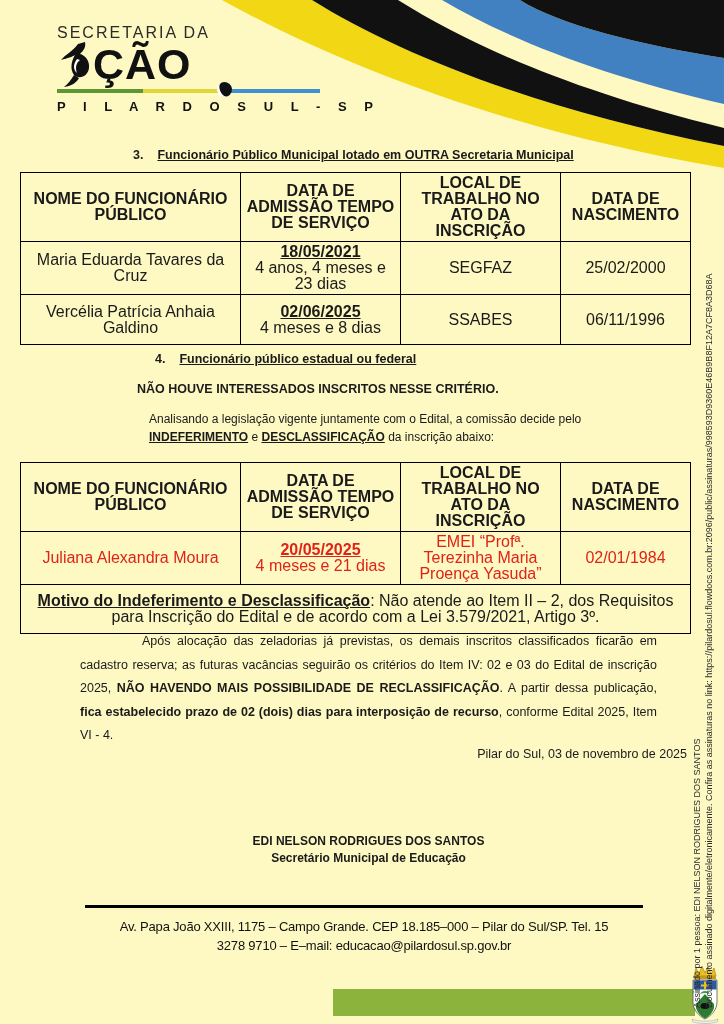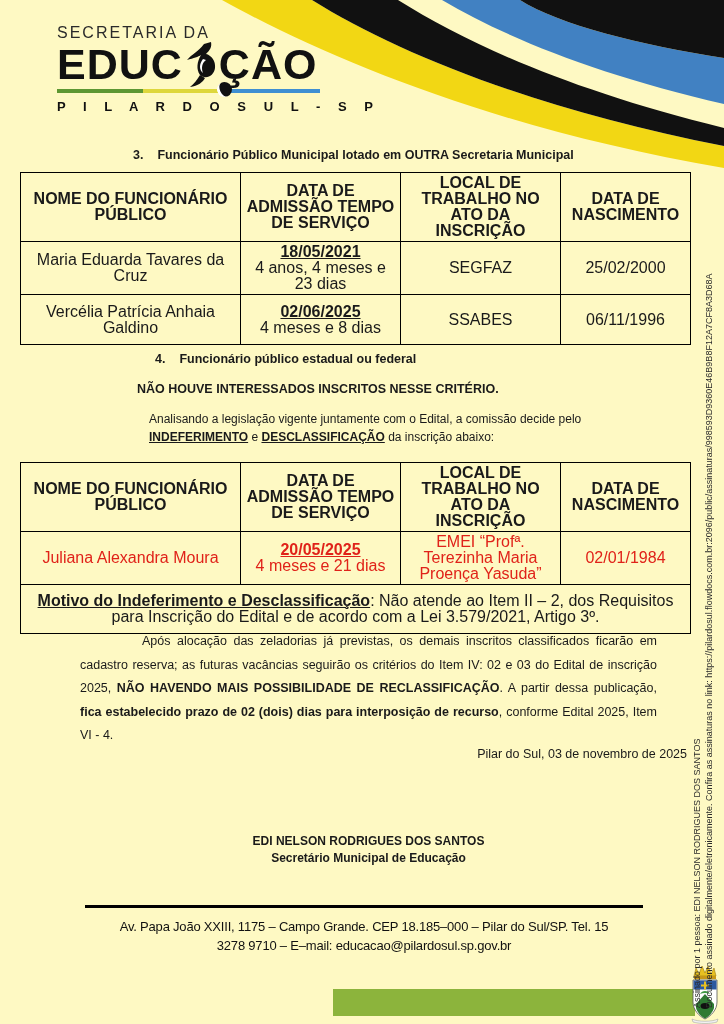--- a/index.html
+++ b/index.html
@@ -16,21 +16,21 @@
   .logo-bar .seg{height:4px;}
   .seg-green{width:86px;background:#5d9732;}
   .seg-yellow{width:80px;background:#ded73c;}
   .seg-blue{width:97px;background:#3f8fd2;}
   .bar-drop{position:absolute;left:160px;top:-7px;width:15px;height:15px;border-radius:50%;
             background:#111;border-left:3px solid #fff;box-sizing:border-box;transform:rotate(-25deg);}
   .logo-city{margin-top:6px;font-size:13px;font-weight:bold;letter-spacing:7px;color:#111;white-space:nowrap;text-align:right;}
   
   .h-item{position:absolute;font-size:12.5px;font-weight:bold;white-space:nowrap;}
   .h-item .num{margin-right:14px;}
-  .h-item .ttl{}
+  .h-item .ttl{text-decoration:underline;}
   .caps-line{position:absolute;left:137px;top:382px;font-size:12.5px;font-weight:bold;}
   .analysis{position:absolute;left:149px;top:410px;width:520px;font-size:12px;line-height:18px;}
   .bu{font-weight:bold;text-decoration:underline;}
   .b{font-weight:bold;}
   
   table.doc{position:absolute;left:20px;border-collapse:collapse;table-layout:fixed;width:670px;
             font-size:16px;}
   table.doc td,table.doc th{border:1.5px solid #000;padding:2px 4px;vertical-align:middle;
             text-align:center;line-height:16px;overflow:hidden;}
   table.doc th{font-weight:bold;}
@@ -64,21 +64,20 @@
   <svg class="swoosh" viewBox="0 0 724 190" aria-hidden="true">
     <path d="M222,0 C330,60 500,130 724,168 L724,146 C540,110 400,55 312,0 Z" fill="#F2D714"></path>
     <path d="M312,0 C400,55 540,110 724,146 L724,128 C570,90 470,45 398,0 Z" fill="#111111"></path>
     <path d="M442,0 C510,40 600,75 724,104 L724,58 C640,45 560,25 520,0 Z" fill="#4181C2"></path>
     <path d="M520,0 C560,25 640,45 724,58 L724,0 Z" fill="#111111"></path>
   </svg>
 
   <div class="logo">
     <div class="logo-top">SECRETARIA DA</div>
     <div class="logo-main">
-      <span>EDUC</span>
       <svg class="splash" width="34" height="46" viewBox="0 0 34 46" aria-hidden="true">
         <path d="M20,2 C14,10 8,12 3,18 C10,16 14,15 17,13 C13,20 12,27 16,33 C22,38 30,34 31,26 C32,19 27,13 22,12 C26,8 28,5 27,0 Z" fill="#111"></path>
         <path d="M16,33 C13,38 10,42 6,45 C14,44 19,40 21,36 Z" fill="#111"></path>
         <path d="M19,17 C15,22 15,28 19,31 C17,26 18,21 22,18 Z" fill="#fff"></path>
       </svg>
       <span>ÇÃO</span>
     </div>
     <div class="logo-bar">
       <span class="seg seg-green"></span>
       <span class="seg seg-yellow"></span>

